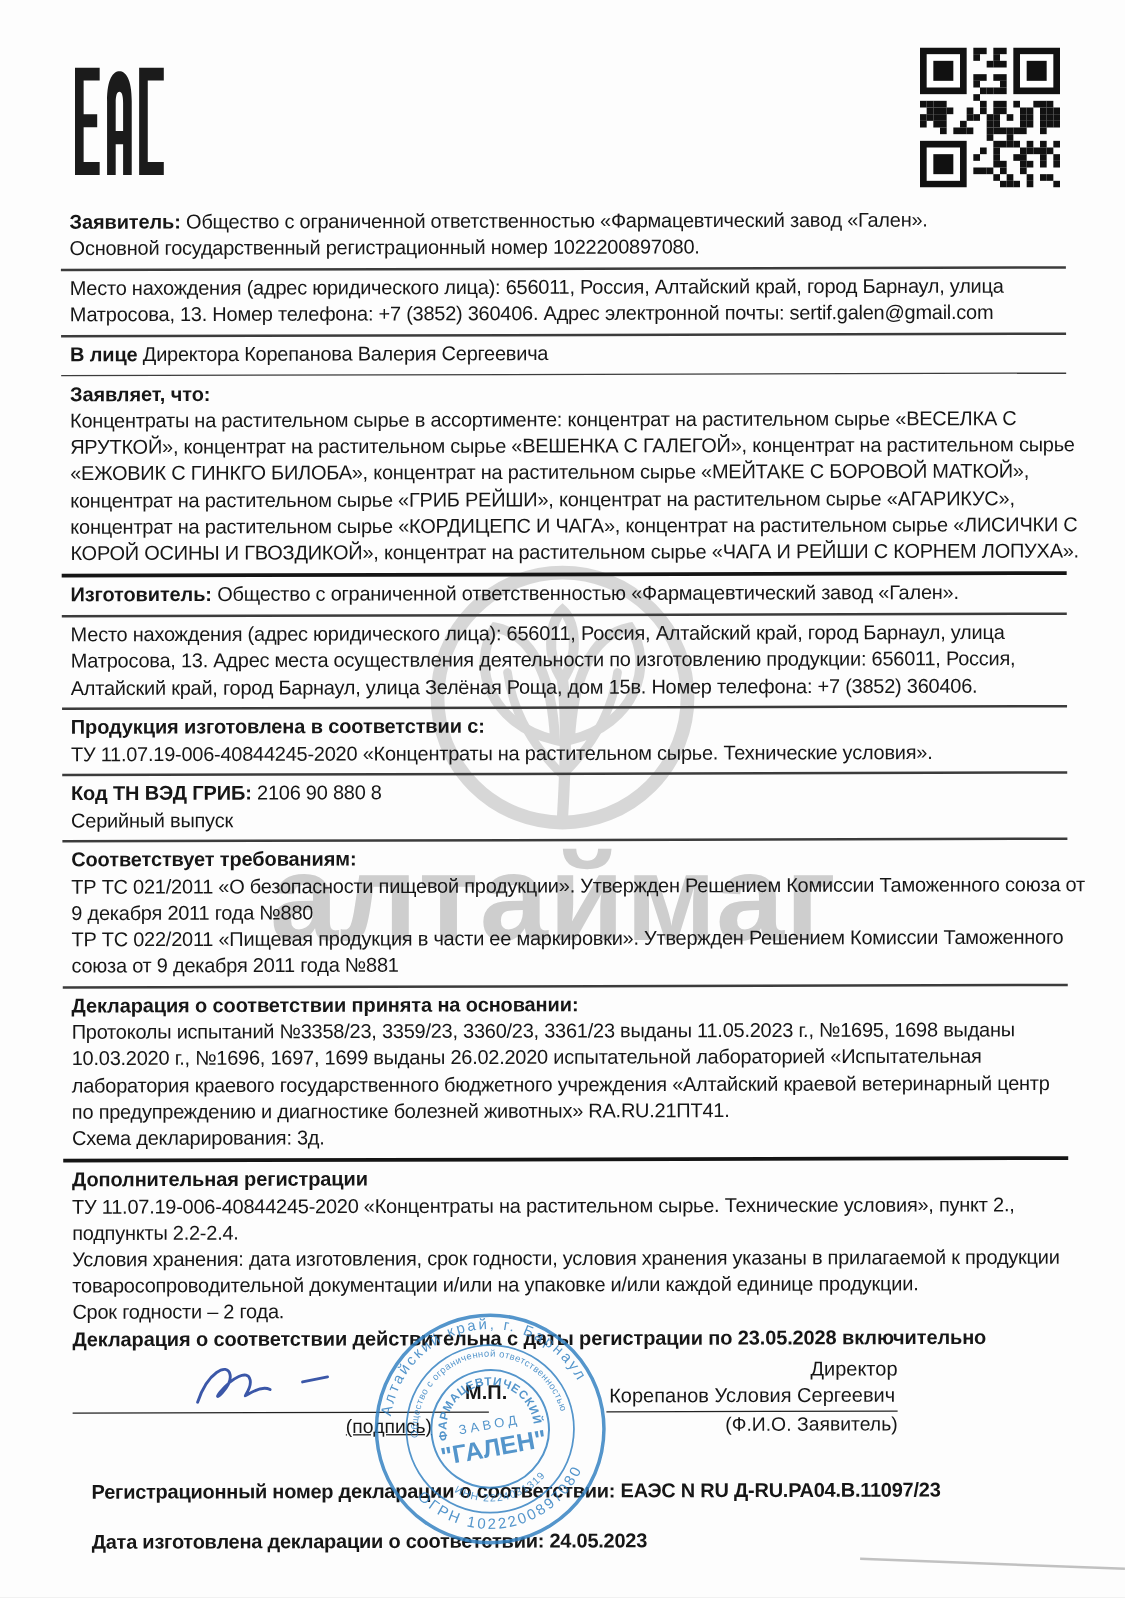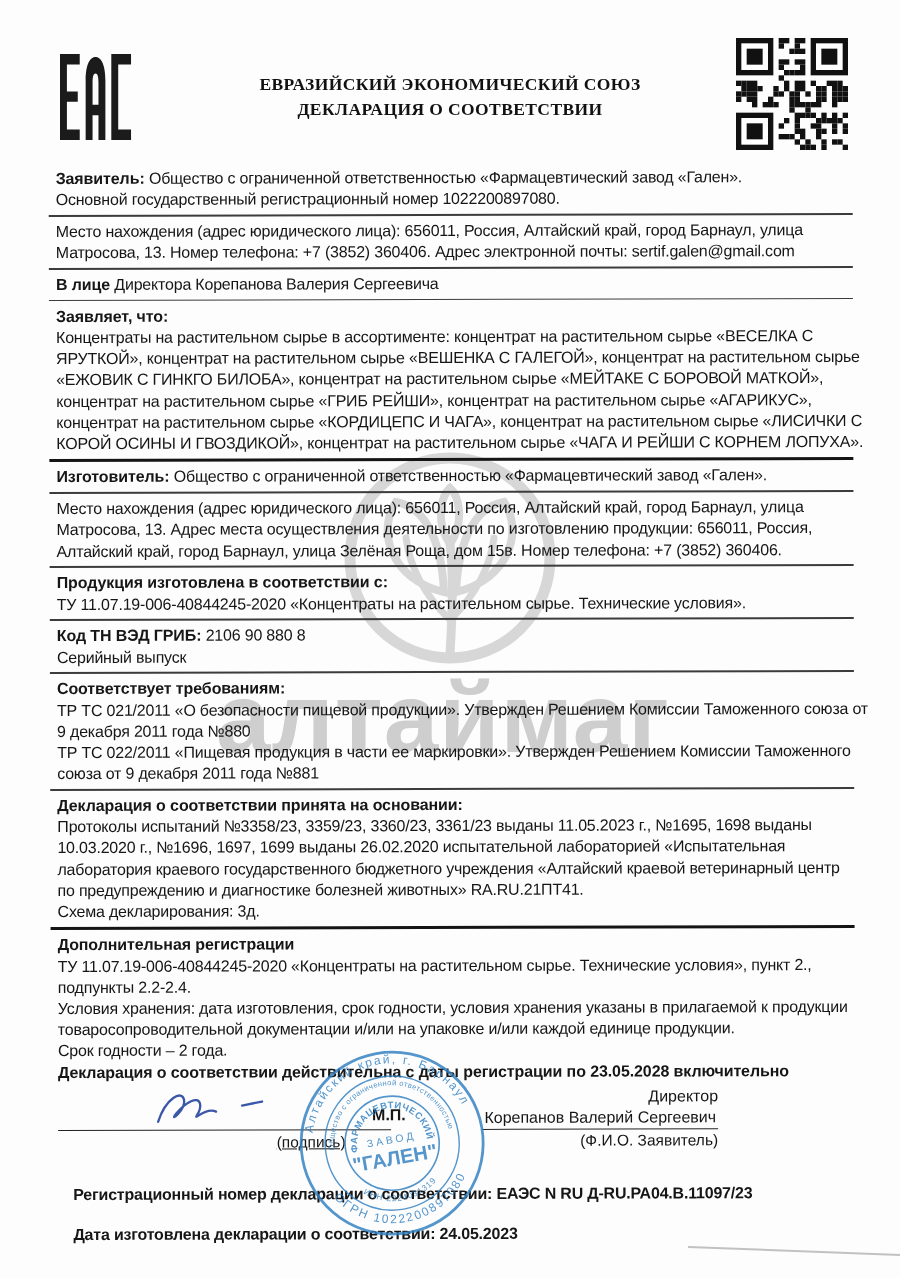--- a/index.html
+++ b/index.html
@@ -59,24 +59,20 @@
   <div id="wm-brand">алтаймаг</div>
 
   <svg id="eac" width="74" height="86" viewBox="0 0 150 115" preserveAspectRatio="none">
     <g fill="#1b1b1b">
       <path d="M0,0 H40 V14 H14 V50 H36 V64 H14 V101 H40 V115 H0 Z"></path>
       <path fill-rule="evenodd" d="M52,115 V36 C52,12 62,4 72,4 C82,4 92,12 92,36 V115 H78 V82 H66 V115 Z M66,68 V38 C66,30 68,26 72,26 C76,26 78,30 78,38 V68 Z"></path>
       <path d="M104,0 H144 V14 H118 V101 H144 V115 H104 Z"></path>
     </g>
   </svg>
 
-  <div id="title">
-    <div>ЕВРАЗИЙСКИЙ ЭКОНОМИЧЕСКИЙ СОЮЗ</div>
-    <div>ДЕКЛАРАЦИЯ О СООТВЕТСТВИИ</div>
-  </div>
 
   <svg id="qr" viewBox="0 0 105 105">
       <rect x="40" y="0" width="5" height="5" fill="#111"></rect>
       <rect x="45" y="0" width="5" height="5" fill="#111"></rect>
       <rect x="55" y="0" width="5" height="5" fill="#111"></rect>
       <rect x="60" y="0" width="5" height="5" fill="#111"></rect>
       <rect x="40" y="5" width="5" height="5" fill="#111"></rect>
       <rect x="55" y="5" width="5" height="5" fill="#111"></rect>
       <rect x="50" y="10" width="5" height="5" fill="#111"></rect>
       <rect x="55" y="10" width="5" height="5" fill="#111"></rect>
@@ -295,21 +291,21 @@
         <g fill="none" stroke="#3b57a8" stroke-width="2.3" stroke-linecap="round">
           <path d="M12 36 C 20 12, 36 4, 38 14 C 40 24, 22 38, 30 28 C 40 16, 52 10, 54 18 C 56 26, 46 34, 52 30 C 60 25, 66 24, 70 26"></path>
           <path d="M96 20 L 116 16"></path>
         </g>
       </svg>
       <div id="sig-line"></div>
       <div id="sign-caption">(подпись)</div>
       <div id="mp">М.П.</div>
       <div id="director">
         <div class="t">Директор</div>
-        <div><span class="n">Корепанов Валерий Сергеевич</span></div>
+        <div><span class="n">Корепанов Условия Сергеевич</span></div>
         <div class="f">(Ф.И.О. Заявитель)</div>
       </div>
 
       <svg id="stamp" width="192" height="192" viewBox="-96 -96 192 192">
         <defs>
           <path id="arc-o-top" d="M -80,0 A 80,80 0 0 1 80,0"></path>
           <path id="arc-o-bot" d="M -80,0 A 80,80 0 0 0 80,0"></path>
           <path id="arc-m-top" d="M -58,0 A 58,58 0 0 1 58,0"></path>
           <path id="arc-m-bot" d="M -58,0 A 58,58 0 0 0 58,0"></path>
           <path id="arc-i-top" d="M -35,0 A 35,35 0 0 1 35,0"></path>

